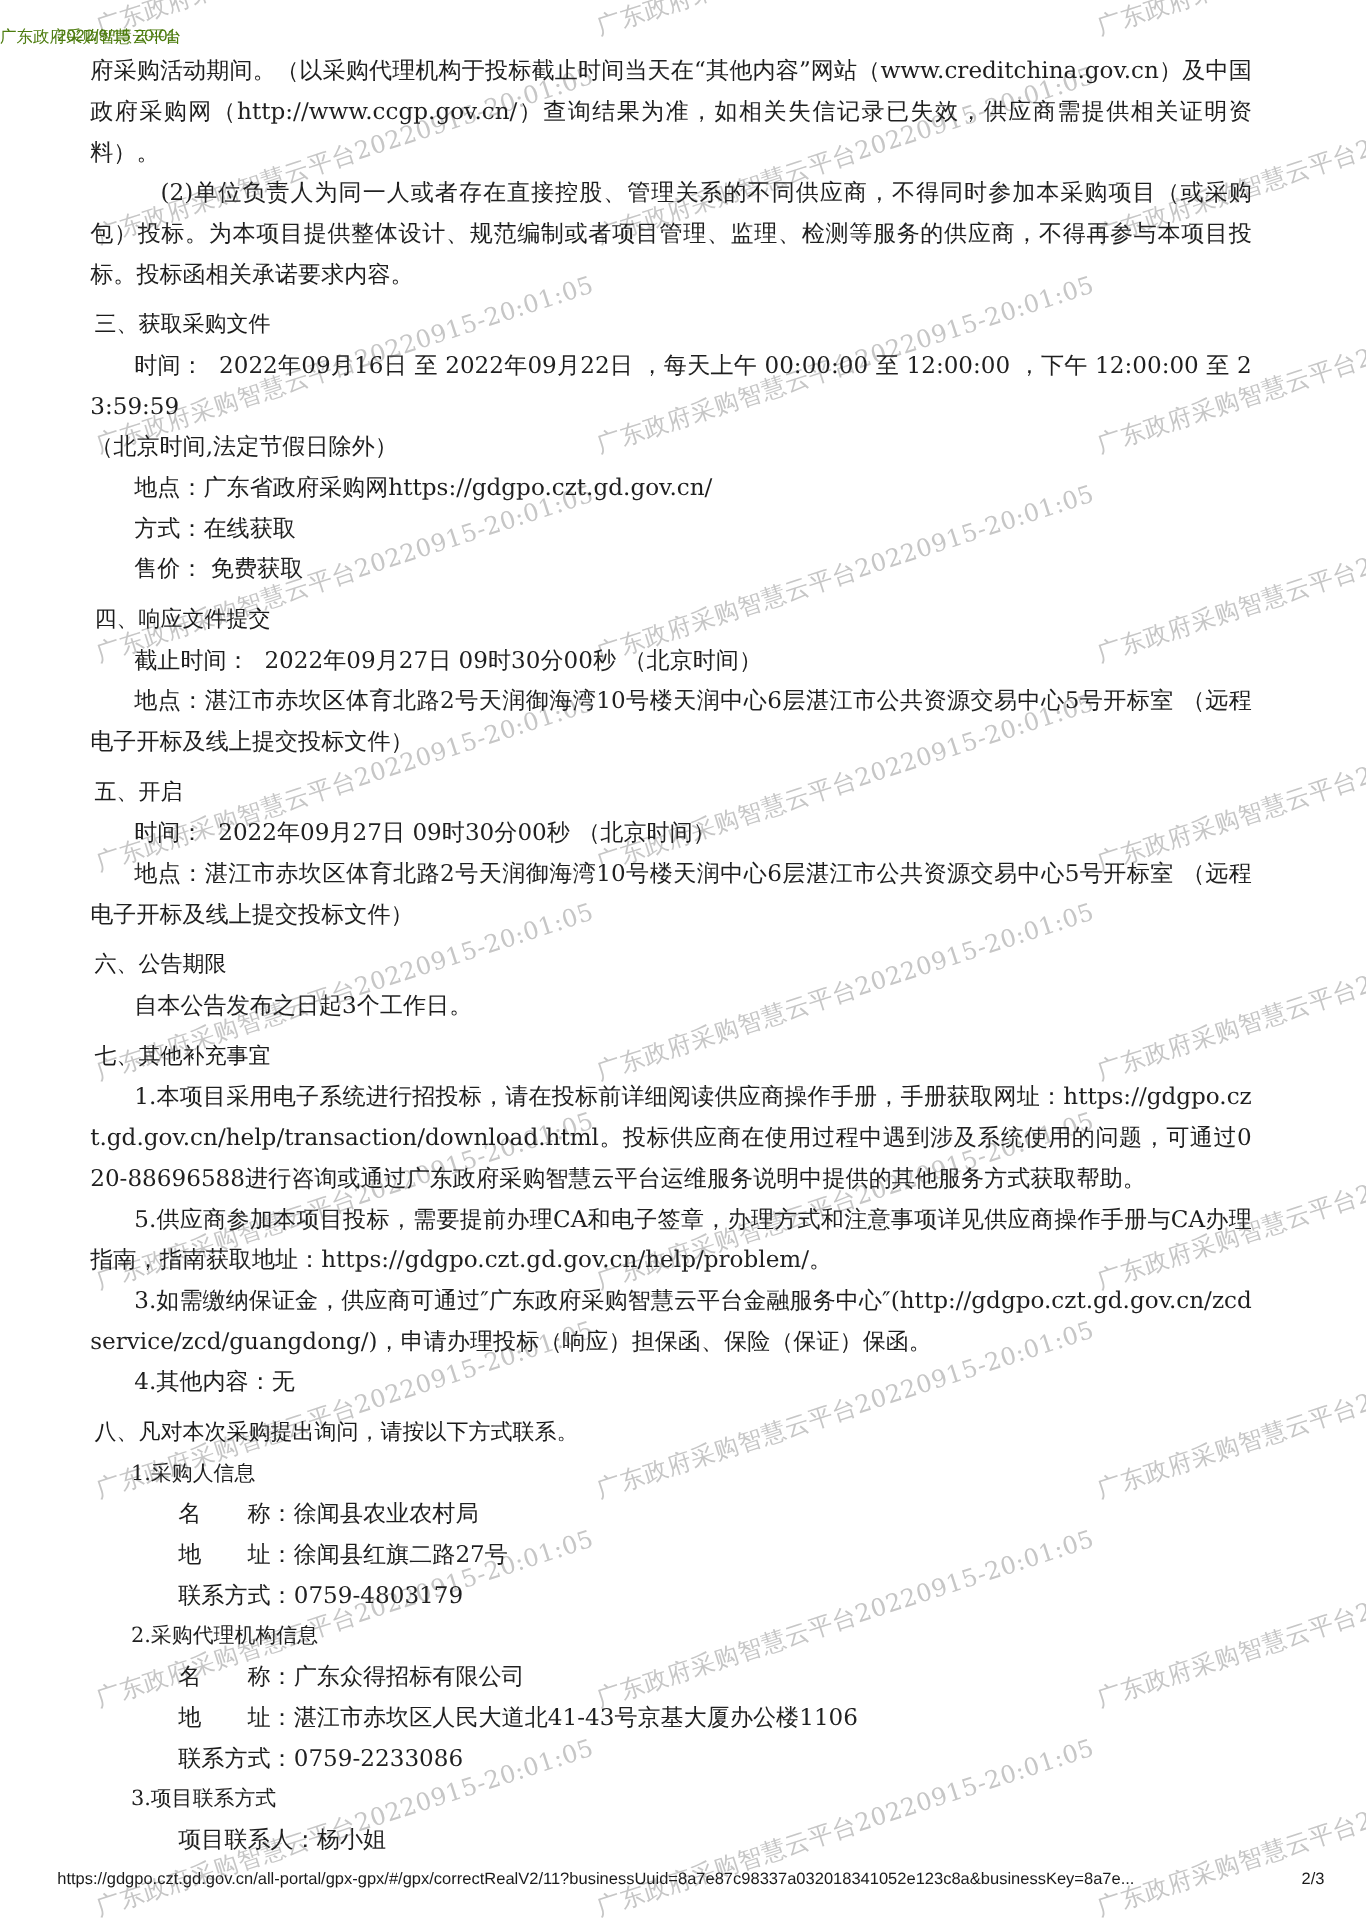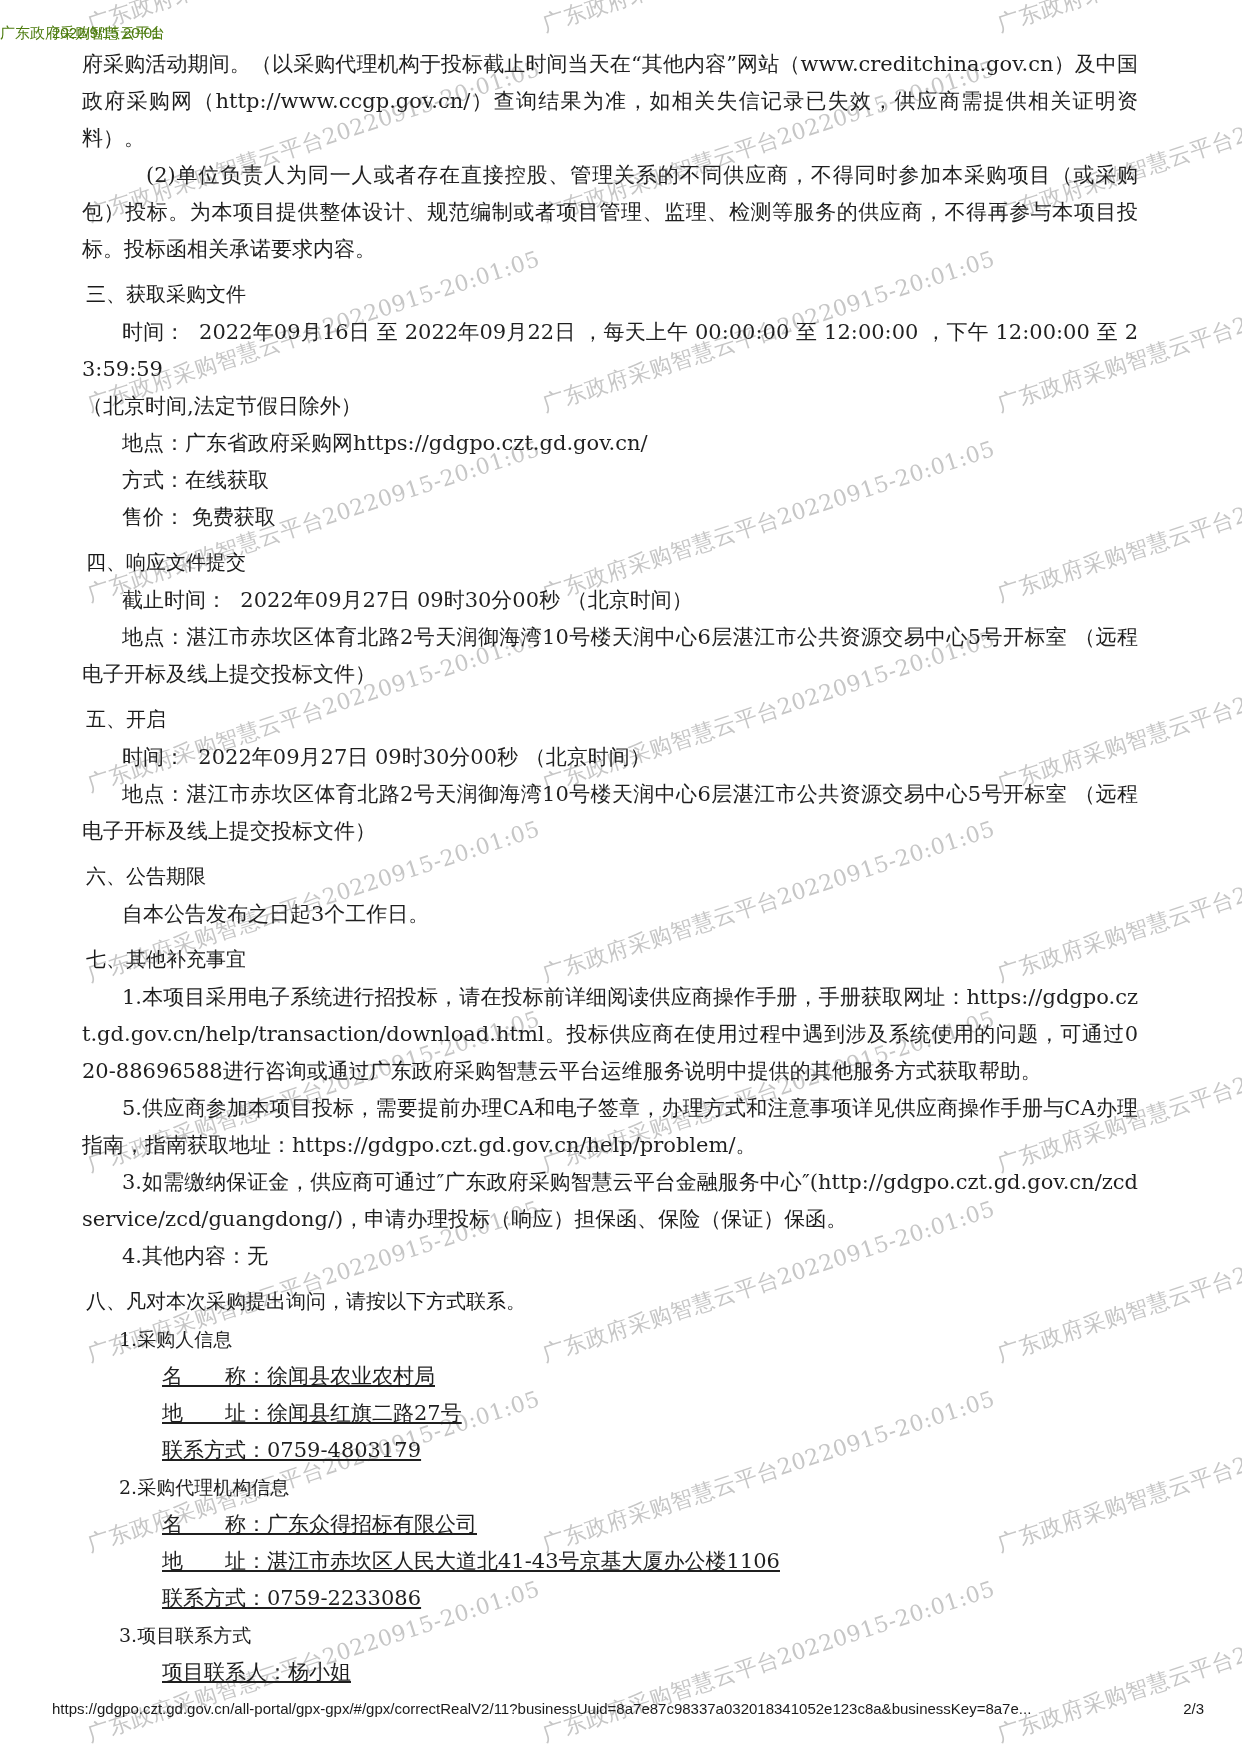--- a/index.html
+++ b/index.html
@@ -28,21 +28,21 @@
     font-size:21px; line-height:37px; text-align:justify;
   }
   .content p { margin:0; white-space:pre-wrap; word-break:break-all; }
   p.ind  { text-indent:40px; }
   p.ind2 { text-indent:64px; }
   h2.sec {
     font-size:20px; line-height:40px; font-weight:normal; color:#1a1a1a;
     margin:6px 0 0 4px; white-space:pre-wrap;
   }
   p.sub  { margin-left:37px; font-size:19px; }
-  p.crow { margin-left:80px;text-decoration:underline; }
+  p.crow { margin-left:80px; }
   .footer {
     position:absolute; left:52px; right:38px; top:1700px; z-index:2;
     display:flex; justify-content:space-between; align-items:baseline;
     font-family:"Liberation Sans","DejaVu Sans",sans-serif;
     font-size:15px; color:#1a1a1a;
   }
   .footer .url { max-width:1100px; overflow:hidden; white-space:nowrap; }
 </style>
 </head>
 <body>

